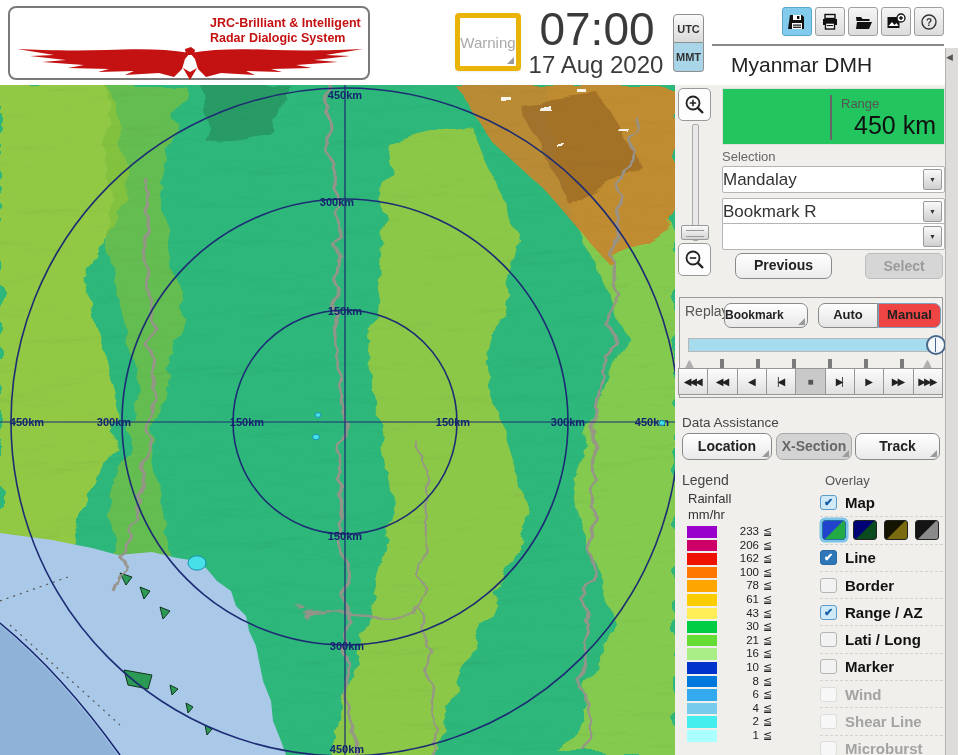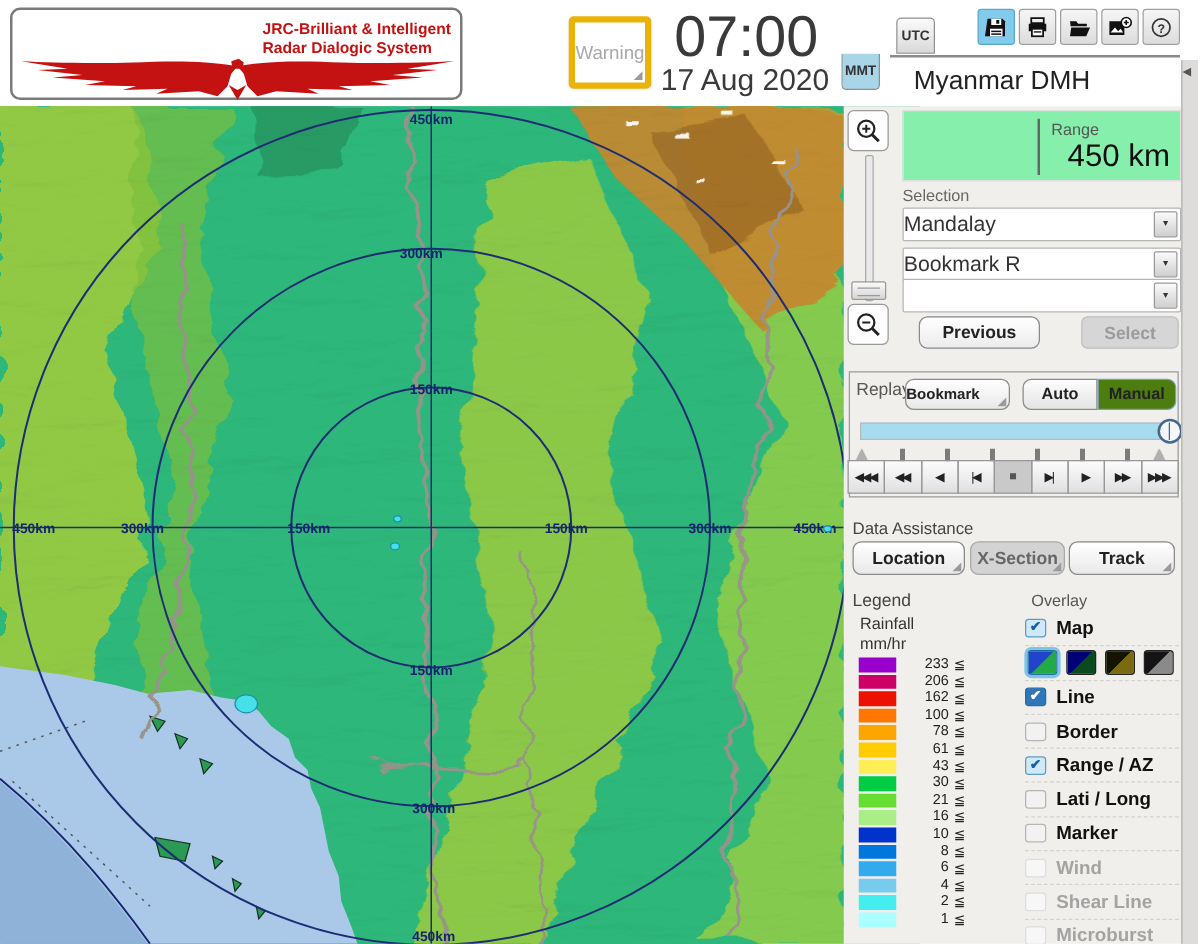--- a/index.html
+++ b/index.html
@@ -21,21 +21,21 @@
     color:#a9a9a9; font-size:15px; display:flex; align-items:center; justify-content:center; }
   .fold::after { content:""; position:absolute; right:2px; bottom:2px;
     border-left:7px solid transparent; border-bottom:7px solid #9a9a9a; }
   .clock-time { position:absolute; left:527px; top:2px; width:140px; text-align:center;
     font-size:46px; color:#3a3a3a; }
   .clock-date { position:absolute; left:520px; top:51px; width:152px; text-align:center;
     font-size:24px; color:#3a3a3a; }
   .tz-btn { position:absolute; left:673px; width:31px; height:29px; border:1px solid #8f8f8f;
     font-size:11px; font-weight:bold; color:#333; display:flex; align-items:center; justify-content:center;
     background:linear-gradient(#fbfbfb,#d9d9d9); }
-  .tz-utc { top:14px; border-radius:4px 4px 0 0;margin-left:44px; }
+  .tz-utc { top:14px; border-radius:4px 4px 0 0; }
   .tz-mmt { top:43px; border-radius:0 0 4px 4px; border-top:none; background:#a9d5e9; }
   .toolbar { position:absolute; left:782px; top:7px; display:flex; gap:3px; }
   .tool-btn { width:30px; height:29px; border:1px solid #9f9f9f; border-radius:3px;
     background:linear-gradient(#f6f6f6,#dcdcdc); display:flex; align-items:center; justify-content:center; }
   .tool-btn.active { background:#82cbec; border-color:#5aa7cc; }
   .hdr-divider { position:absolute; left:712px; top:44px; width:232px; border-top:2px solid #8a8a8a; }
   .station-name { position:absolute; left:722px; top:48px; width:223px; height:34px; background:#fff;
     font-size:21px; color:#222; line-height:34px; padding-left:9px; }
 
   
@@ -48,42 +48,42 @@
   .zoomin-btn,.zoomout-btn { position:absolute; left:3px; width:33px; height:33px; background:#fdfdfd;
     border:1px solid #999; border-radius:5px; display:flex; align-items:center; justify-content:center; }
   .zoomin-btn { top:3px; } .zoomout-btn { top:158px; }
   .zoom-groove { position:absolute; left:17px; top:39px; width:7px; height:117px;
     background:#e9e9e9; border:1px solid #aaa; border-radius:2px; }
   .zoom-handle { position:absolute; left:6px; top:140px; width:28px; height:15px; background:linear-gradient(#fafafa,#d5d5d5);
     border:1px solid #999; border-radius:2px; }
   .zoom-handle::before { content:""; position:absolute; left:4px; right:4px; top:4px;
     border-top:1px solid #999; border-bottom:1px solid #999; height:5px; }
 
-  .range-box { position:absolute; left:47px; top:3px; width:223px; height:57px; background:#86efac; border:1px solid #e2e0de; }
+  .range-box { position:absolute; left:47px; top:3px; width:223px; height:57px; background:#22c55e; border:1px solid #e2e0de; }
   .range-divider { position:absolute; left:107px; top:6px; height:45px; border-left:2px solid #666; }
   .range-label { position:absolute; left:118px; top:7px; font-size:13px; color:#555; }
   .range-value { position:absolute; right:8px; top:22px; font-size:25px; color:#111; }
 
   .sel-label { position:absolute; left:47px; top:64px; font-size:13px; color:#666; }
   .dropdown { position:absolute; left:47px; width:223px; height:27px; background:#fff;
     border:1px solid #b5b5b5; border-radius:2px; font-size:17px; color:#333; line-height:25px; padding-left:0; }
   .dd-arrow { position:absolute; right:2px; top:2px; width:19px; height:21px; border:1px solid #999; border-radius:2px;
     background:linear-gradient(#fafafa,#cfcfcf); font-size:7px; color:#333; display:flex; align-items:center; justify-content:center; }
   .prev-btn { position:absolute; left:60px; top:168px; width:97px; height:26px; background:linear-gradient(#fff,#ececec);
     border:1.5px solid #8a8a8a; border-radius:7px; font-size:14px; font-weight:bold; color:#222; text-align:center; line-height:23px; }
   .select-btn { position:absolute; left:190px; top:168px; width:78px; height:26px; background:#d6d6d6;
     border:1px solid #bdbdbd; border-radius:5px; font-size:14px; font-weight:bold; color:#9b9b9b; text-align:center; line-height:24px; }
 
   .replay-box { position:absolute; left:4px; top:212px; width:264px; height:101px; border:1.4px solid #9a9a9a; }
   .replay-label { position:absolute; left:5px; top:5px; font-size:14px; color:#555; }
   .bookmark-btn { position:absolute; left:44px; top:5px; width:84px; height:25px; background:linear-gradient(#fff,#e8e8e8);
     border:1.4px solid #8a8a8a; border-radius:7px; font-size:12px; font-weight:bold; color:#222; text-align:left; line-height:22px; }
   .auto-btn { position:absolute; left:138px; top:5px; width:60px; height:25px; background:linear-gradient(#fdfdfd,#e4e4e4);
     border:1.4px solid #8a8a8a; border-radius:7px 0 0 7px; font-size:13px; font-weight:bold; color:#222; text-align:center; line-height:22px; }
-  .manual-btn { position:absolute; left:198px; top:5px; width:63px; height:25px; background:#4d7c0f;
+  .manual-btn { position:absolute; left:198px; top:5px; width:63px; height:25px; background:#ef4444;
     border:1.4px solid #7a9fbf; border-radius:0 7px 7px 0; font-size:13px; font-weight:bold; color:#222; text-align:center; line-height:22px; }
   .replay-slider { position:absolute; left:8px; top:40px; width:248px; height:14px; background:#a7dcef; border:1px solid #b8b8b8; }
   .slider-knob { position:absolute; left:237px; top:-4px; width:20px; height:20px; border:2px solid #48688a;
     border-radius:50%; background:#f4f8fb; }
   .slider-knob::before { content:""; position:absolute; left:7px; top:1px; bottom:1px; border-left:1.6px solid #48688a; }
   .tickrow { position:absolute; left:0; top:57px; width:264px; height:22px; }
   .tick { position:absolute; top:4px; width:4px; height:11px; background:#7b7b7b; }
   .tri { position:absolute; top:0; font-size:15px; color:#b0b0b0; text-shadow:0 0 1px #777; }
   .playback { position:absolute; left:4px; top:283px; width:264px; display:flex; }
   .pb-btn { flex:1; height:27px; border:1px solid #979797; margin-left:-1px; background:linear-gradient(#fcfcfc,#e0e0e0);

